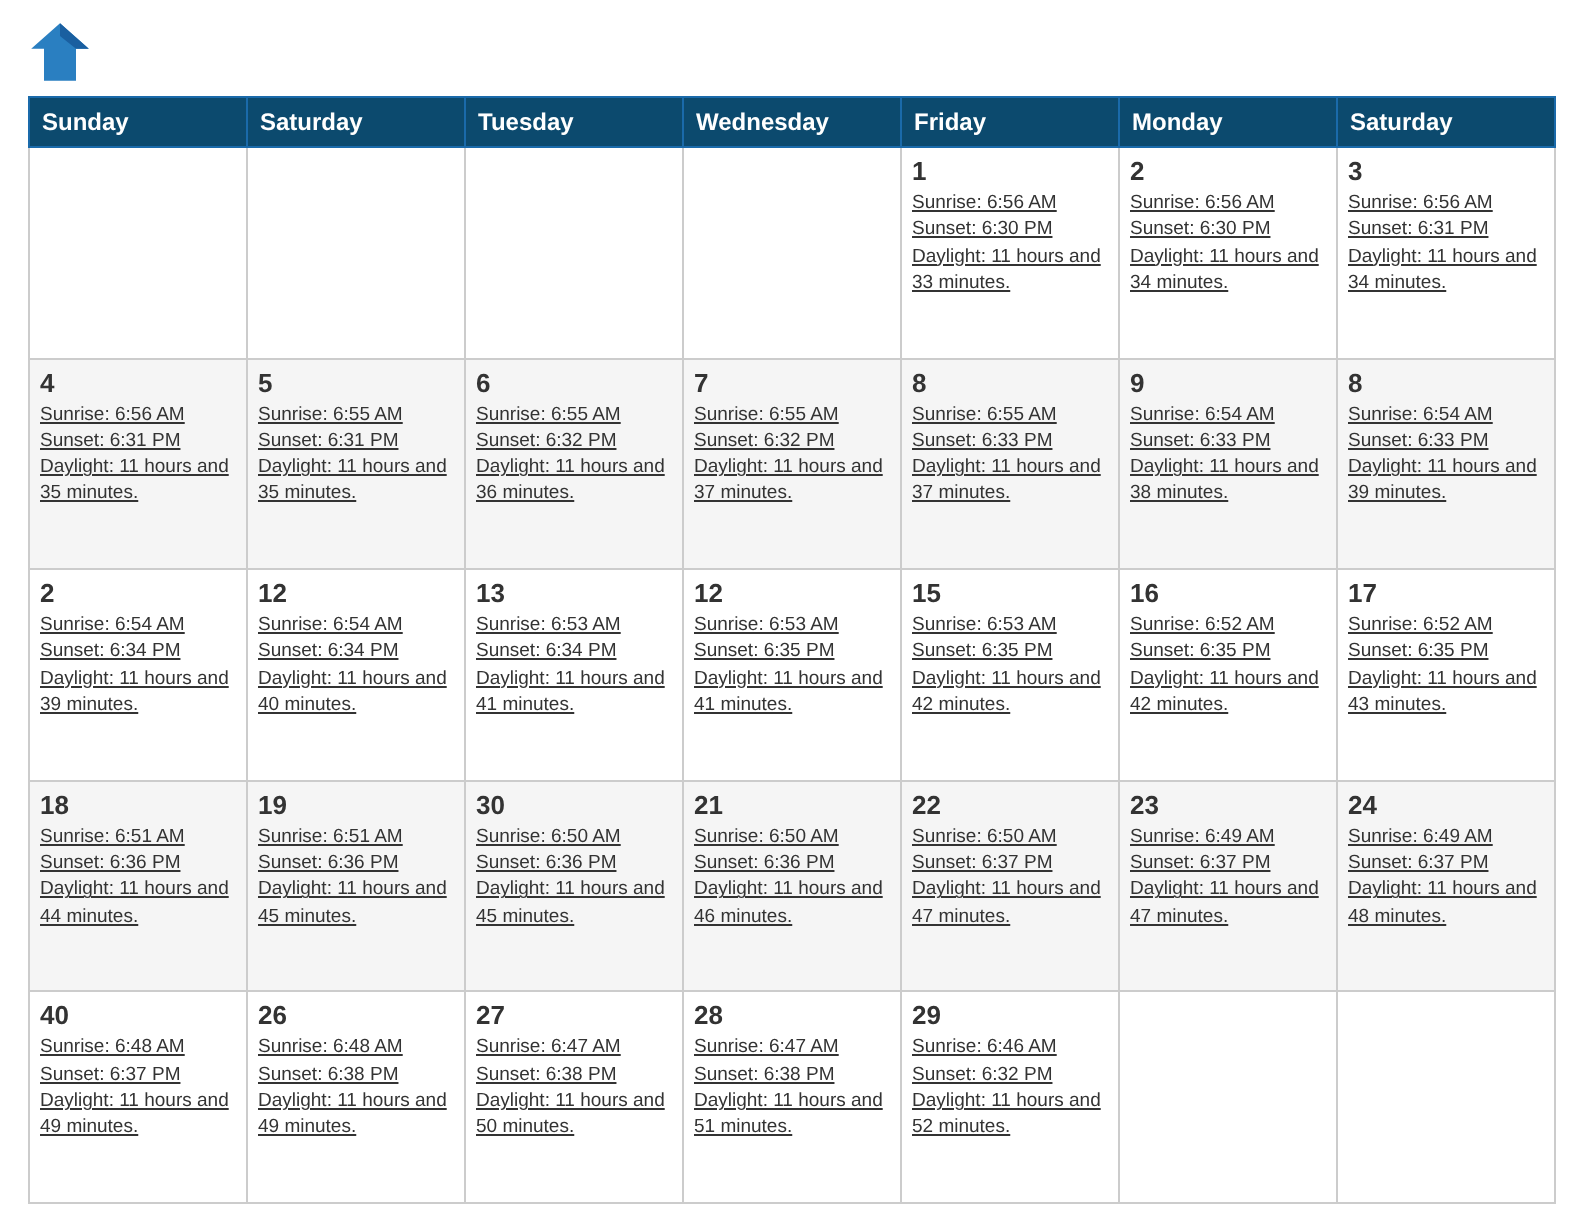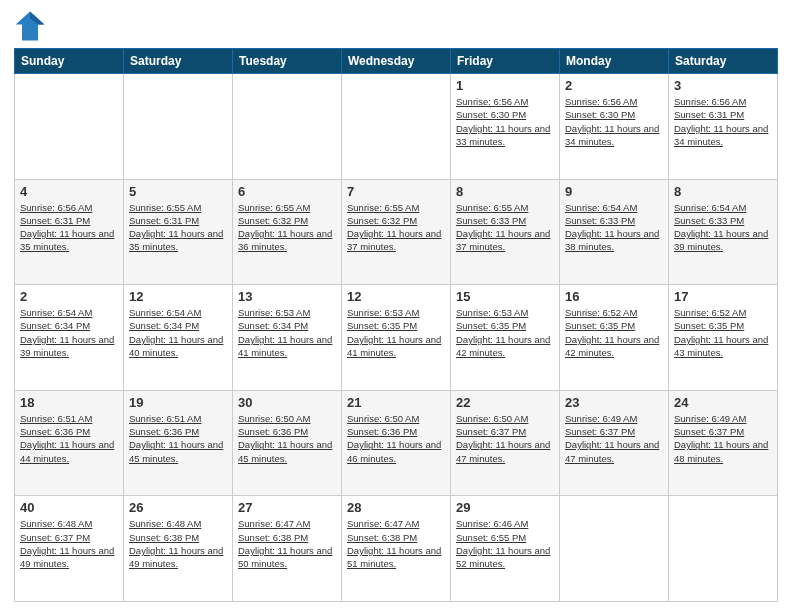--- a/index.html
+++ b/index.html
@@ -308,21 +308,21 @@
           </td>
           <td>
             <span class="day-num">28</span>
             <div class="day-info" style="white-space: pre-line;">Sunrise: 6:47 AM
 Sunset: 6:38 PM
 Daylight: 11 hours and 51 minutes.</div>
           </td>
           <td>
             <span class="day-num">29</span>
             <div class="day-info" style="white-space: pre-line;">Sunrise: 6:46 AM
-Sunset: 6:55 PM
+Sunset: 6:32 PM
 Daylight: 11 hours and 52 minutes.</div>
           </td>
           <td class="empty-cell"></td>
           <td class="empty-cell"></td>
         </tr>
       </tbody>
   </table>
 </div>
 
 </body></html>

